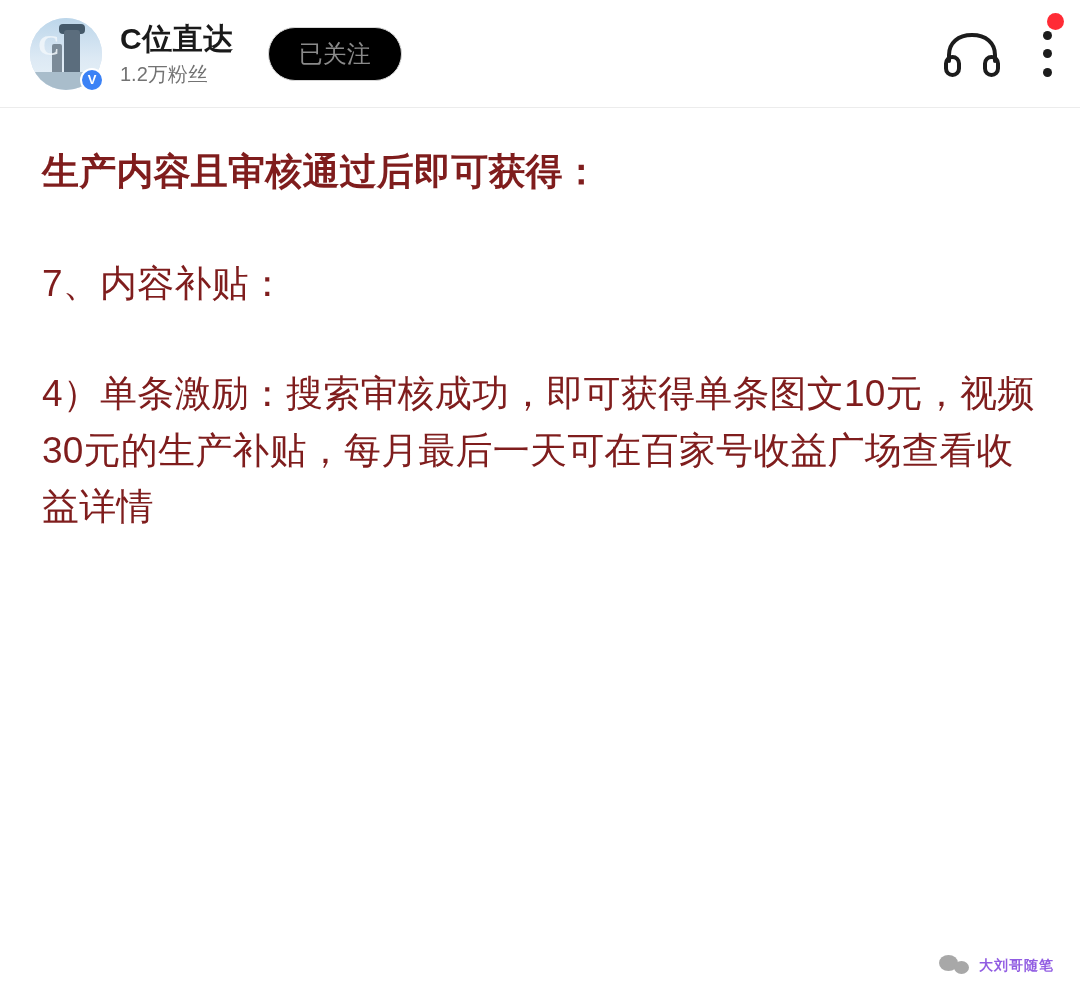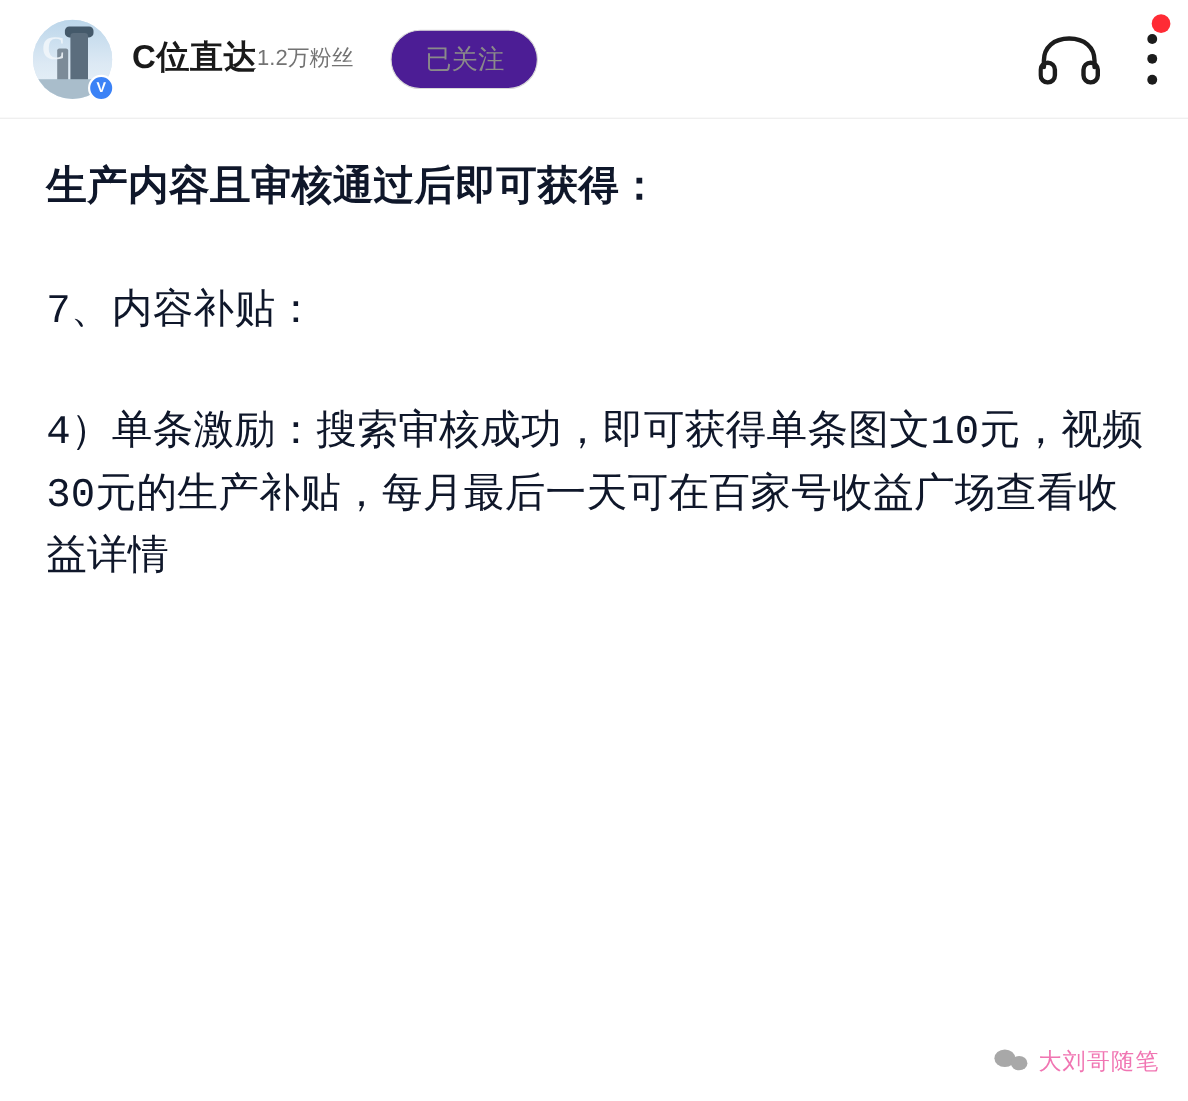--- a/index.html
+++ b/index.html
@@ -106,21 +106,21 @@
     color: #fff;
     font-size: 13px;
     line-height: 20px;
     text-align: center;
     font-weight: 700;
   }
 
   .name-block {
     margin-left: 18px;
     display: flex;
-    flex-direction: row;
+    flex-direction: column;
     justify-content: center;
   }
   .account-name {
     font-size: 30px;
     font-weight: 700;
     color: #1a1a1a;
     line-height: 1.15;
     letter-spacing: .5px;
   }
   .fans-count {
@@ -129,21 +129,21 @@
     color: #737373;
     line-height: 1.1;
   }
 
   .follow-btn {
     margin-left: 34px;
     height: 54px;
     padding: 0 30px;
     border: 1px solid #d8d8d8;
     border-radius: 27px;
-    background: #4c1d95;
+    background: #000000;
     color: #8a8a8a;
     font-size: 24px;
     display: flex;
     align-items: center;
     justify-content: center;
     box-sizing: border-box;
     cursor: pointer;
   }
 
   .header-right {
@@ -180,26 +180,26 @@
     border-radius: 50%;
     background: #ff2b35;
   }
 
   
   .article {
     padding: 36px 40px 0 42px;
     box-sizing: border-box;
   }
   .para {
-    color: #0f172a;
+    color: #7f1d1d;
     font-size: 37px;
     line-height: 1.52;
     margin: 0 0 40px 0;
     letter-spacing: .2px;
-    font-family: Liberation Mono, monospace;
+    font-family: Liberation Sans, sans-serif;
   }
   .para.heading {
     font-weight: 700;
     margin-bottom: 56px;
   }
   .para.sub {
     margin-bottom: 54px;
   }
 
   
@@ -224,23 +224,23 @@
   }
   .wm-logo .b1 {
     left: 0; top: 2px;
     width: 19px; height: 16px;
   }
   .wm-logo .b2 {
     right: 0; top: 8px;
     width: 15px; height: 13px;
   }
   .wm-text {
-    font-size: 21px;
-    color: #ec4899;
-    font-weight: 400;
+    font-size: 14px;
+    color: #6d28d9;
+    font-weight: 700;
     letter-spacing: 1px;
   }
 </style>
 </head>
 <body>
 
 <div class="header">
 
   <div class="avatar-wrap">
     <div class="avatar">

